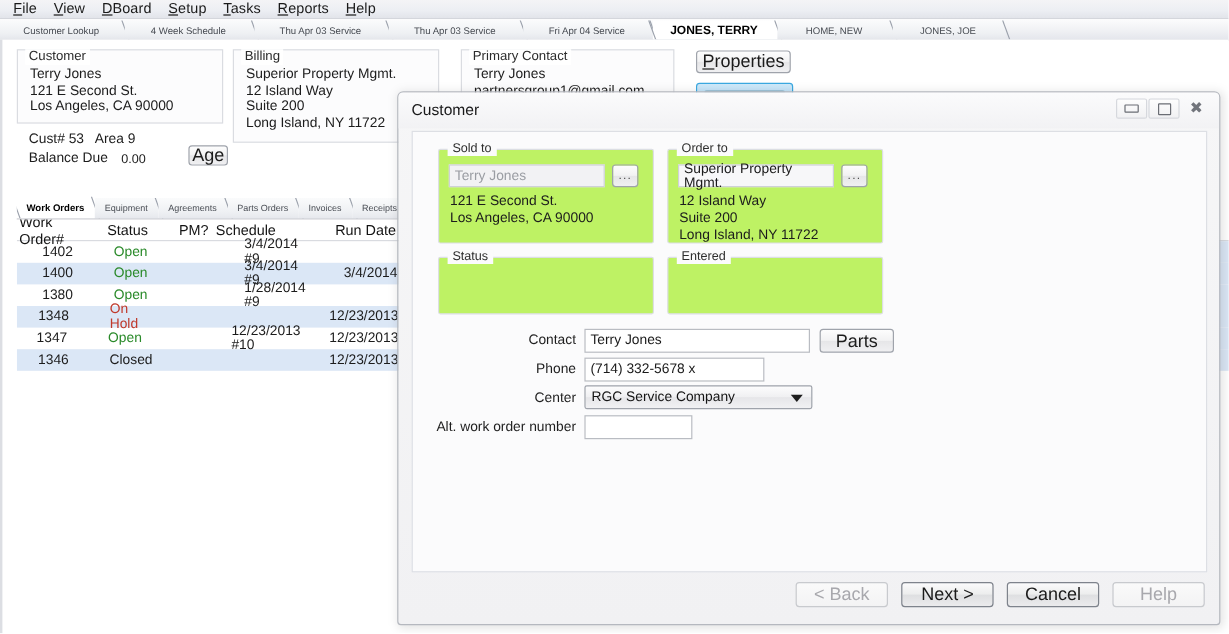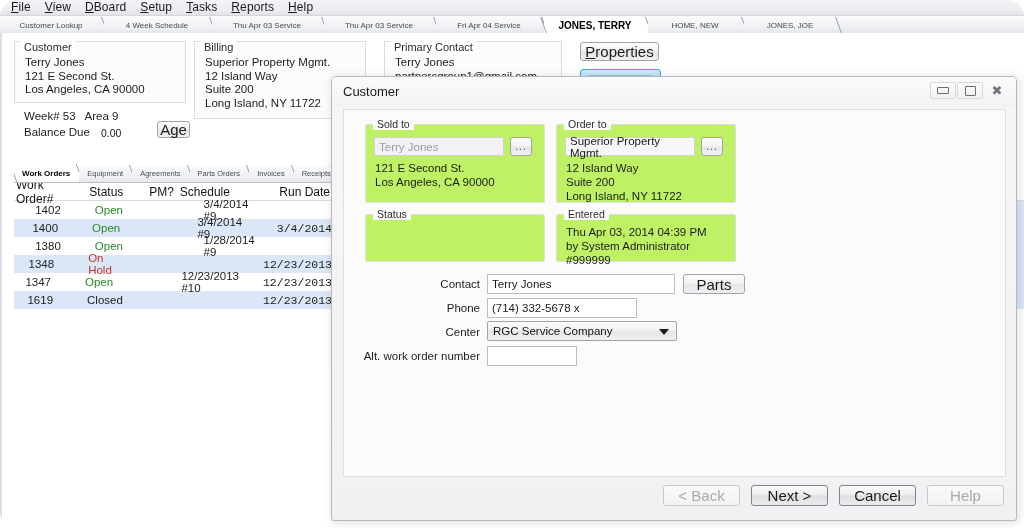--- a/index.html
+++ b/index.html
@@ -8,21 +8,20 @@
     overflow: hidden;
     background: #ffffff;
     font-family: "Liberation Sans", sans-serif;
     -webkit-font-smoothing: antialiased;
   }
   #app {
     position: relative;
     width: 1024px; height: 528px;
     background: #ffffff;
     overflow: hidden;
-    border-radius: 16px;
   }
 
   
   .menubar {
     position: absolute; left: 0; top: 0; width: 1024px; height: 16px;
     background: linear-gradient(to bottom, #f4f4f6 0%, #eceef3 60%, #e2e4ea 100%);
     border-bottom: 1px solid #d4d6dc;
     display: flex; align-items: center;
     padding-left: 4px;
     box-sizing: border-box;
@@ -147,21 +146,21 @@
   }
   .worow {
     display: flex; height: 18px; align-items: center;
     font-size: 11.5px; color: #1c1c1c; gap: 24px;
   }
   .worow.alt { background: #dbe7f6; }
   .c-num  { width: 78px; text-align: right; padding-right: 4px; }
   .c-stat { width: 64px; padding-left: 6px; }
   .c-pm   { width: 34px; }
   .c-sched{ width: 98px; padding-left: 2px; }
-  .c-run  { width: 76px; text-align: right; padding-right: 2px; font-family: Liberation Mono, monospace; }
+  .c-run  { width: 76px; text-align: left; padding-right: 2px; }
   .h-num  { width: 78px; padding-left: 2px; }
   .h-stat { width: 64px; padding-left: 6px; }
   .h-pm   { width: 34px; text-align: right; }
   .h-sched{ width: 98px; padding-left: 6px; }
   .h-run  { width: 76px; text-align: right; padding-right: 4px; }
 
   
   .rightstrip {
     position: absolute; right: 0; top: 150px; width: 22px; height: 160px;
     overflow: hidden;
@@ -315,21 +314,21 @@
 
     <div class="gp" style="left:12px; top:8px; width:172px; height:62px;">
       <div class="gp-title">Customer</div>
       <div class="gp-body" style="top:14px;">
         <div>Terry Jones</div>
         <div>121 E Second St.</div>
         <div>Los Angeles, CA  90000</div>
       </div>
     </div>
     <div class="meta-line" style="position:absolute; left:22px; top:77px;">
-      <span>Week#</span>
+      <span>Cust#</span>
       <span>53</span>
       &nbsp;
       <span>Area</span>
       <span>9</span>
     </div>
     <div class="meta-line" style="position:absolute; left:22px; top:93px;">Balance Due</div>
     <div style="position:absolute; left:99px; top:94px; font-size:10.5px; color:#1c1c1c;">0.00</div>
     <div class="btn" style="position:absolute; left:155px; top:88px; width:33px; height:17px;">
       <span>Age</span>
     </div>
@@ -419,21 +418,21 @@
         <div class="c-run">12/23/2013</div>
       </div>
       <div class="worow">
         <div class="c-num">1347</div>
         <div class="c-stat" style="color:#2a8a2a">Open</div>
         <div class="c-pm"></div>
         <div class="c-sched">12/23/2013 #10</div>
         <div class="c-run">12/23/2013</div>
       </div>
       <div class="worow alt">
-        <div class="c-num">1619</div>
+        <div class="c-num">1346</div>
         <div class="c-stat" style="color:#1c1c1c">Closed</div>
         <div class="c-pm"></div>
         <div class="c-sched"></div>
         <div class="c-run">12/23/2013</div>
       </div>
     </div>
 
     <div style="position:absolute; left:332px; top:150px; width:1px; height:130px; background:#c9ccd3;"></div>
 
     <div class="rs-divider" style="top:150px;height:160px;"></div>
@@ -497,24 +496,20 @@
           <div>Long Island, NY  11722</div>
         </div>
       </div>
 
       <div class="dgp" style="left:21px; top:104px; width:180px; height:48px;">
         <div class="dgp-title">Status</div>
       </div>
 
       <div class="dgp" style="left:212px; top:104px; width:180px; height:48px;">
         <div class="dgp-title">Entered</div>
-        <div class="dgp-body" style="top:10px;">
-          <div>Thu Apr 03, 2014 04:39 PM</div>
-          <div>by System Administrator #999999</div>
-        </div>
       </div>
 
       <div class="flabel" style="left:46px; top:168px; width:90px;">Contact</div>
       <div class="txt" style="position:absolute; left:143px; top:164px; width:188px; height:20px;">
         <span>Terry Jones</span>
       </div>
       <div class="btn" style="position:absolute; left:339px; top:164px; width:62px; height:20px;">
         <span>Parts</span>
       </div>
 

